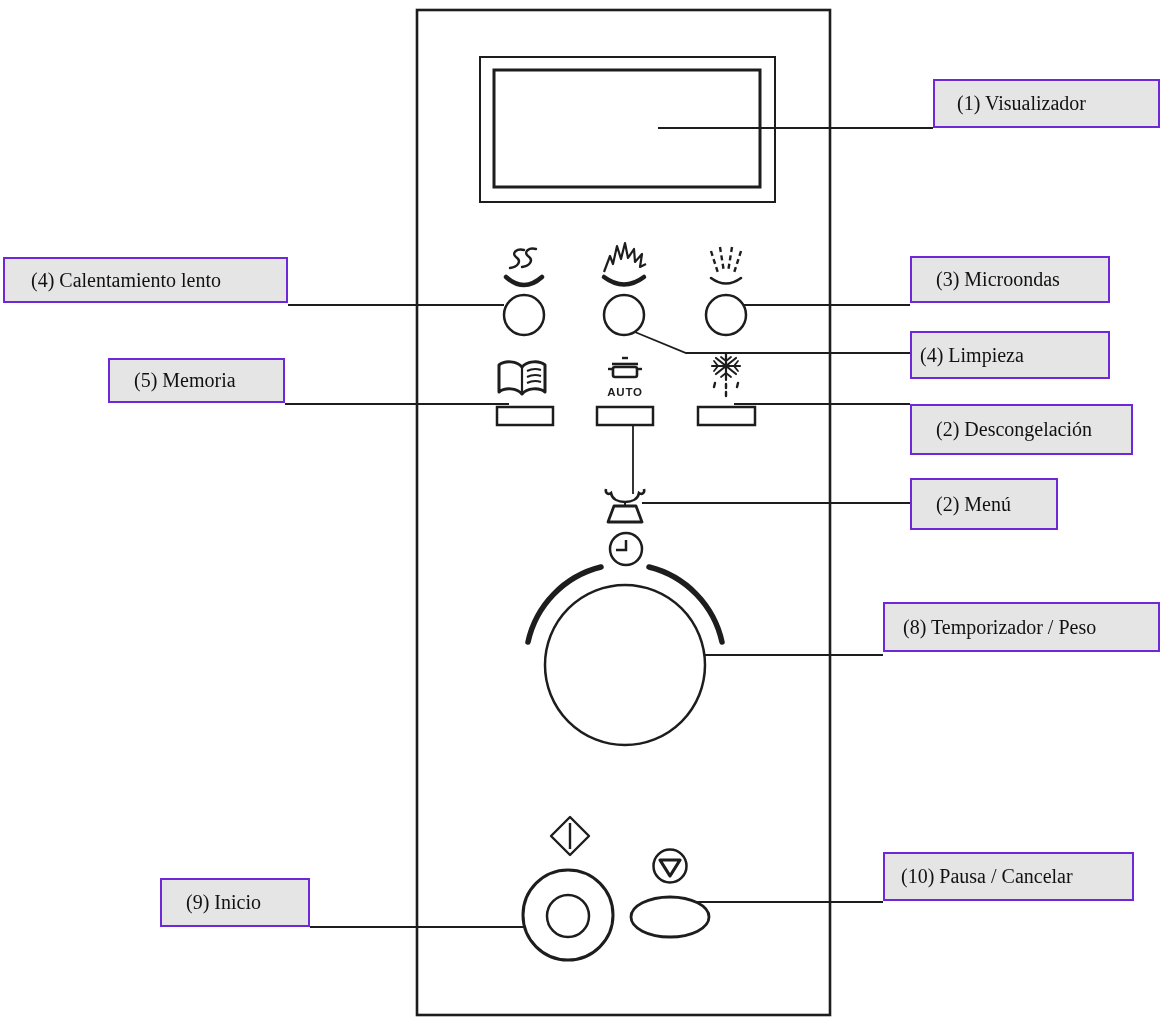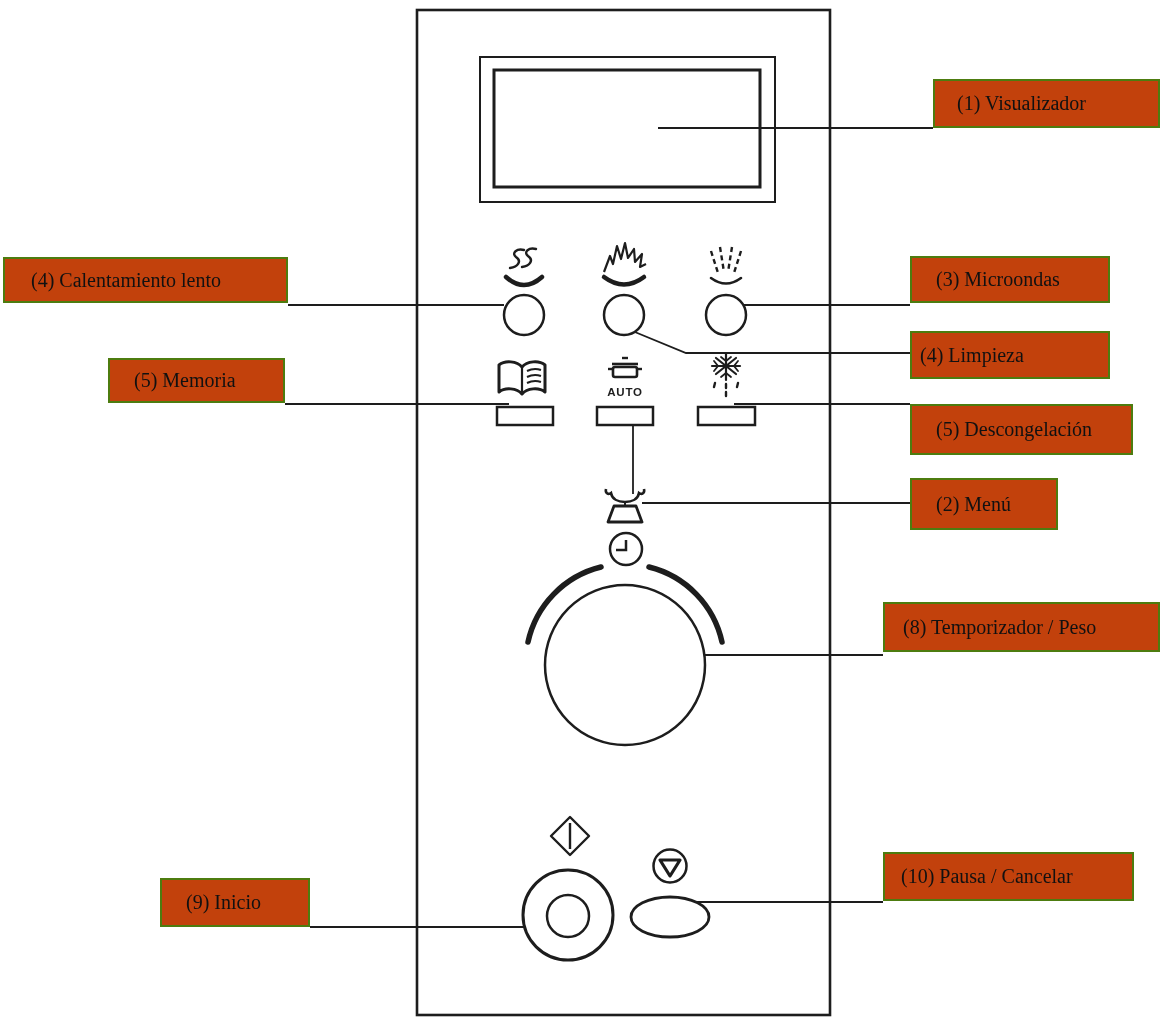--- a/index.html
+++ b/index.html
@@ -7,22 +7,22 @@
     position:relative;
     width:1171px;height:1031px;
     background:#ffffff;
     font-family:"Liberation Serif", serif;
     overflow:hidden;
   }
   #lineart{position:absolute;left:0;top:0;}
   .label-box{
     position:absolute;
     box-sizing:border-box;
-    border:2px solid #4d7c0f;
-    background:#c2410c;
+    border:2px solid #6d28d9;
+    background:#e5e5e5;
     display:flex;
     align-items:center;
     font-size:20px;
     color:#111111;
     white-space:nowrap;
   }
   .lb1 {left:933px;top:79px;width:227px;height:49px;padding-left:22px;}
   .lb2 {left:3px;  top:257px;width:285px;height:46px;padding-left:26px;}
   .lb3 {left:910px;top:256px;width:200px;height:47px;padding-left:24px;}
   .lb4 {left:910px;top:331px;width:200px;height:48px;padding-left:8px;}
@@ -167,19 +167,19 @@
       </g>
       <ellipse cx="670" cy="917" rx="39" ry="20" stroke-width="2.8" fill="#ffffff"></ellipse>
     </g>
   </svg>
 
   <div class="label-box lb1">(1) Visualizador</div>
   <div class="label-box lb2">(4) Calentamiento lento</div>
   <div class="label-box lb3">(3) Microondas</div>
   <div class="label-box lb4">(4) Limpieza</div>
   <div class="label-box lb5">(5) Memoria</div>
-  <div class="label-box lb6">(5) Descongelación</div>
+  <div class="label-box lb6">(2) Descongelación</div>
   <div class="label-box lb7">(2) Menú</div>
   <div class="label-box lb8">(8) Temporizador / Peso</div>
   <div class="label-box lb9">(9) Inicio</div>
   <div class="label-box lb10">(10) Pausa / Cancelar</div>
 
 </div>
 
 </body></html>

